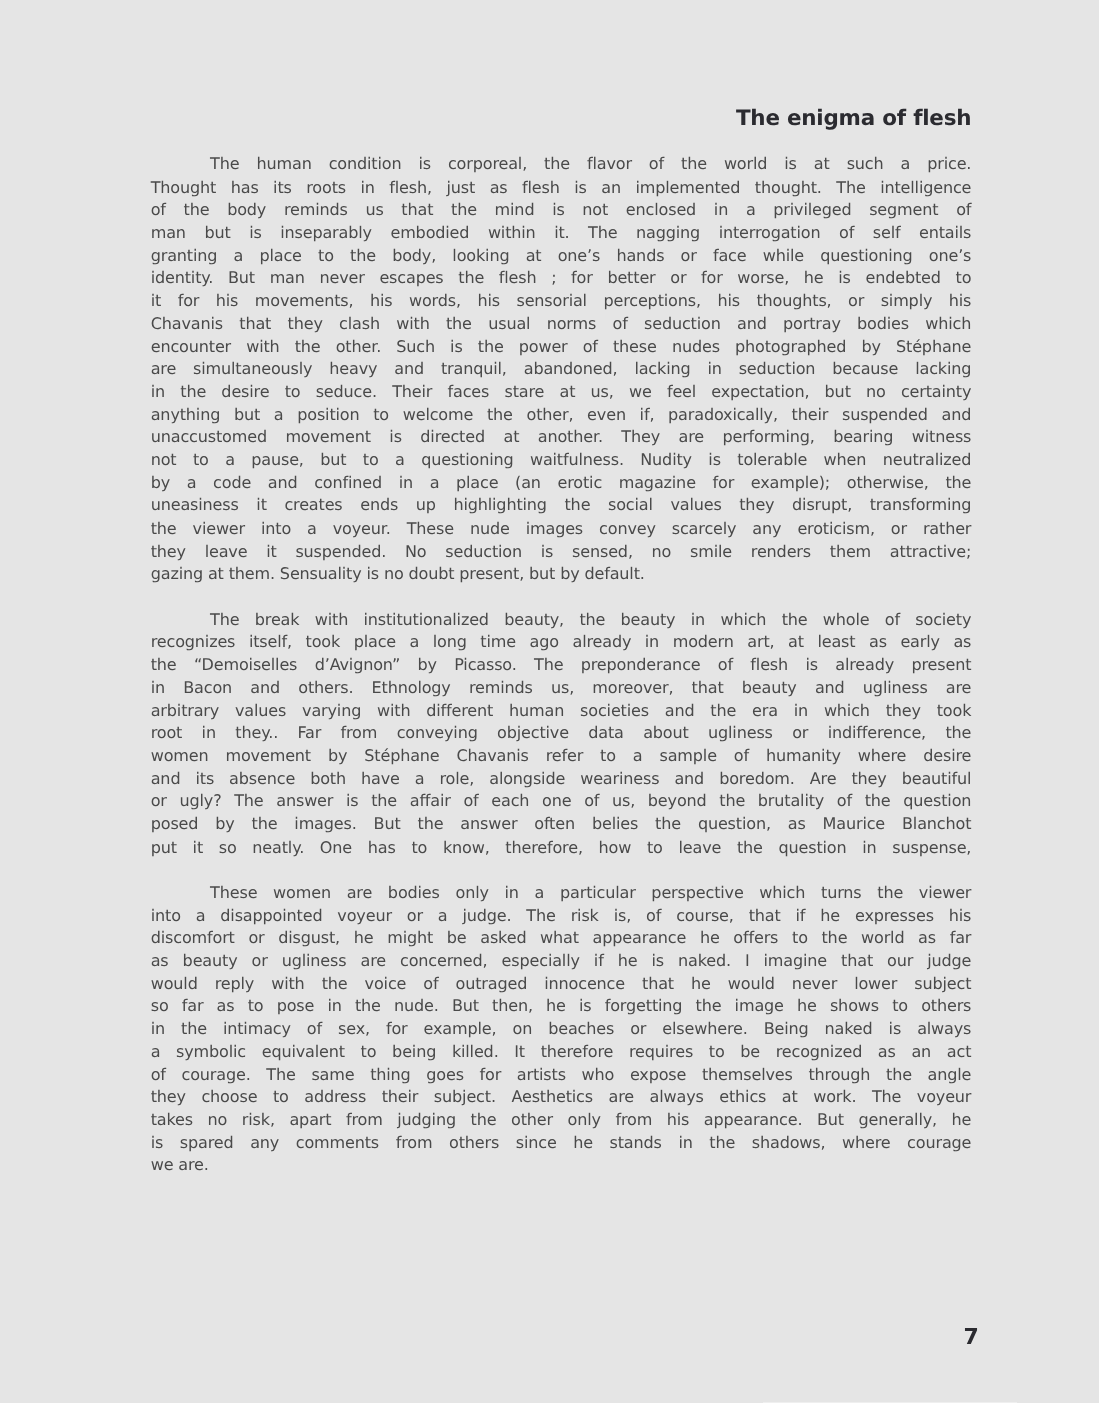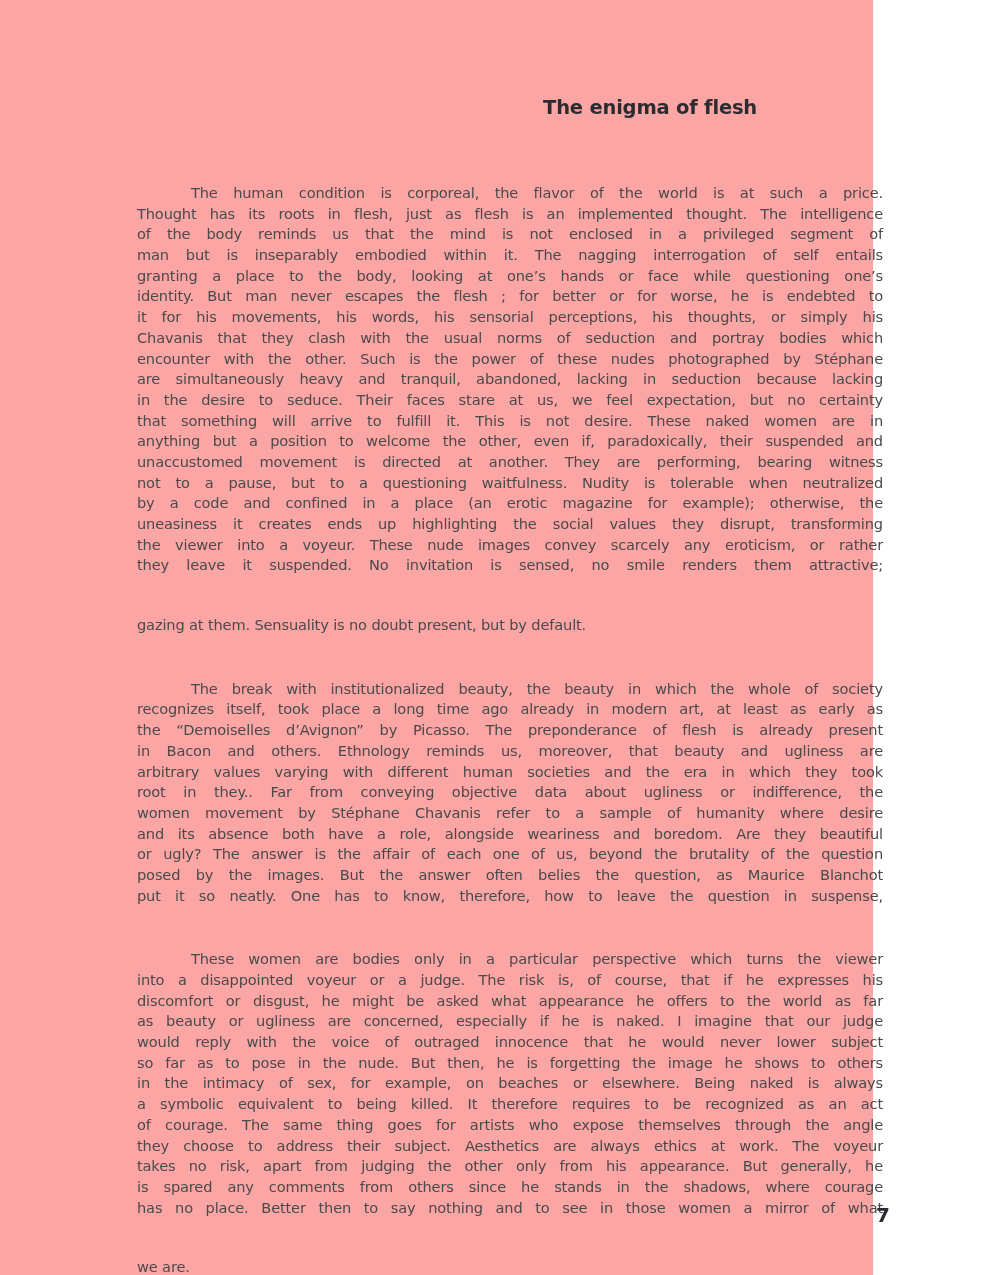--- a/index.html
+++ b/index.html
@@ -10,23 +10,23 @@
     body {
       width: 999px;
       height: 1275px;
       position: relative;
       overflow: hidden;
       font-family: "DejaVu Sans", sans-serif;
     }
     .page {
       position: absolute;
       left: 0; top: 0;
-      width: 873px;
+      width: 999px;
       height: 1275px;
-      background: #fca5a5;
+      background: #e5e5e5;
     }
     .title {
       position: absolute;
       top: 94px;
       right: 116px;
       margin: 0;
       font-family: "DejaVu Sans", sans-serif;
       font-weight: bold;
       font-size: 19.5px;
       line-height: 28px;
@@ -50,26 +50,24 @@
       display: block;
       text-align: justify;
       text-align-last: justify;
       white-space: nowrap;
       overflow: visible;
       height: 20.7px;
       letter-spacing: -0.15px;
     }
     .line.first {
       padding-left: 54px;
-      margin-top: 43px;
     }
     .line.last {
       text-align: left;
       text-align-last: left;
-      margin-top: 39px;
     }
     .page-number {
       position: absolute;
       top: 1202px;
       left: 876px;
       font-family: "DejaVu Sans", sans-serif;
       font-weight: bold;
       font-size: 20px;
       line-height: 26px;
       color: #2b2b30;
@@ -87,28 +85,27 @@
       <span class="line">Thought has its roots in flesh, just as flesh is an implemented thought. The intelligence</span>
       <span class="line">of the body reminds us that the mind is not enclosed in a privileged segment of</span>
       <span class="line">man but is inseparably embodied within it. The nagging interrogation of self entails</span>
       <span class="line">granting a place to the body, looking at one’s hands or face while questioning one’s</span>
       <span class="line">identity. But man never escapes the flesh ; for better or for worse, he is endebted to</span>
       <span class="line">it for his movements, his words, his sensorial perceptions, his thoughts, or simply his</span>
       <span class="line">Chavanis that they clash with the usual norms of seduction and portray bodies which</span>
       <span class="line">encounter with the other. Such is the power of these nudes photographed by Stéphane</span>
       <span class="line">are simultaneously heavy and tranquil, abandoned, lacking in seduction because lacking</span>
       <span class="line">in the desire to seduce. Their faces stare at us, we feel expectation, but no certainty</span>
-      <span class="line">that something will arrive to fulfill it. This is not desire. These naked women are in</span>
       <span class="line">anything but a position to welcome the other, even if, paradoxically, their suspended and</span>
       <span class="line">unaccustomed movement is directed at another. They are performing, bearing witness</span>
       <span class="line">not to a pause, but to a questioning waitfulness. Nudity is tolerable when neutralized</span>
       <span class="line">by a code and confined in a place (an erotic magazine for example); otherwise, the</span>
       <span class="line">uneasiness it creates ends up highlighting the social values they disrupt, transforming</span>
       <span class="line">the viewer into a voyeur.  These nude images convey scarcely any eroticism, or rather</span>
-      <span class="line">they leave it suspended. No invitation is sensed, no smile renders them attractive;</span>
+      <span class="line">they leave it suspended. No seduction is sensed, no smile renders them attractive;</span>
       <span class="line last">gazing at them. Sensuality is no doubt present, but by default.</span>
     </p>
 
     <p class="para">
       <span class="line first">The break with institutionalized beauty, the beauty in which the whole of society</span>
       <span class="line">recognizes itself, took place a long time ago already in modern art, at least as early as</span>
       <span class="line">the “Demoiselles d’Avignon” by Picasso. The preponderance of flesh is already present</span>
       <span class="line">in Bacon and others. Ethnology reminds us, moreover, that beauty and ugliness are</span>
       <span class="line">arbitrary values varying with different human societies and the era in which they took</span>
       <span class="line">root in they.. Far from conveying objective data about ugliness or indifference, the</span>
@@ -125,19 +122,18 @@
       <span class="line">discomfort or disgust, he might be asked what appearance he offers to the world as far</span>
       <span class="line">as beauty or ugliness are concerned, especially if he is naked. I imagine that our judge</span>
       <span class="line">would reply with the voice of outraged innocence that he would never lower subject</span>
       <span class="line">so far as to pose in the nude. But then, he is forgetting the image he shows to others</span>
       <span class="line">in the  intimacy of sex, for example, on beaches or elsewhere.  Being naked is always</span>
       <span class="line">a symbolic equivalent to being killed. It therefore requires to be recognized as an act</span>
       <span class="line">of courage. The same thing goes for artists who expose themselves through the angle</span>
       <span class="line">they  choose to address their subject. Aesthetics are always ethics at work. The voyeur</span>
       <span class="line">takes no risk,  apart from judging the other only from his appearance. But generally, he</span>
       <span class="line">is spared any comments from others since he stands in the shadows, where courage</span>
-      <span class="line">has no place. Better then to say nothing and to see in those women a mirror of what</span>
       <span class="line last">we are.</span>
     </p>
   </div>
 
   <div class="page-number">7</div>
 </div>
 
 </body></html>

